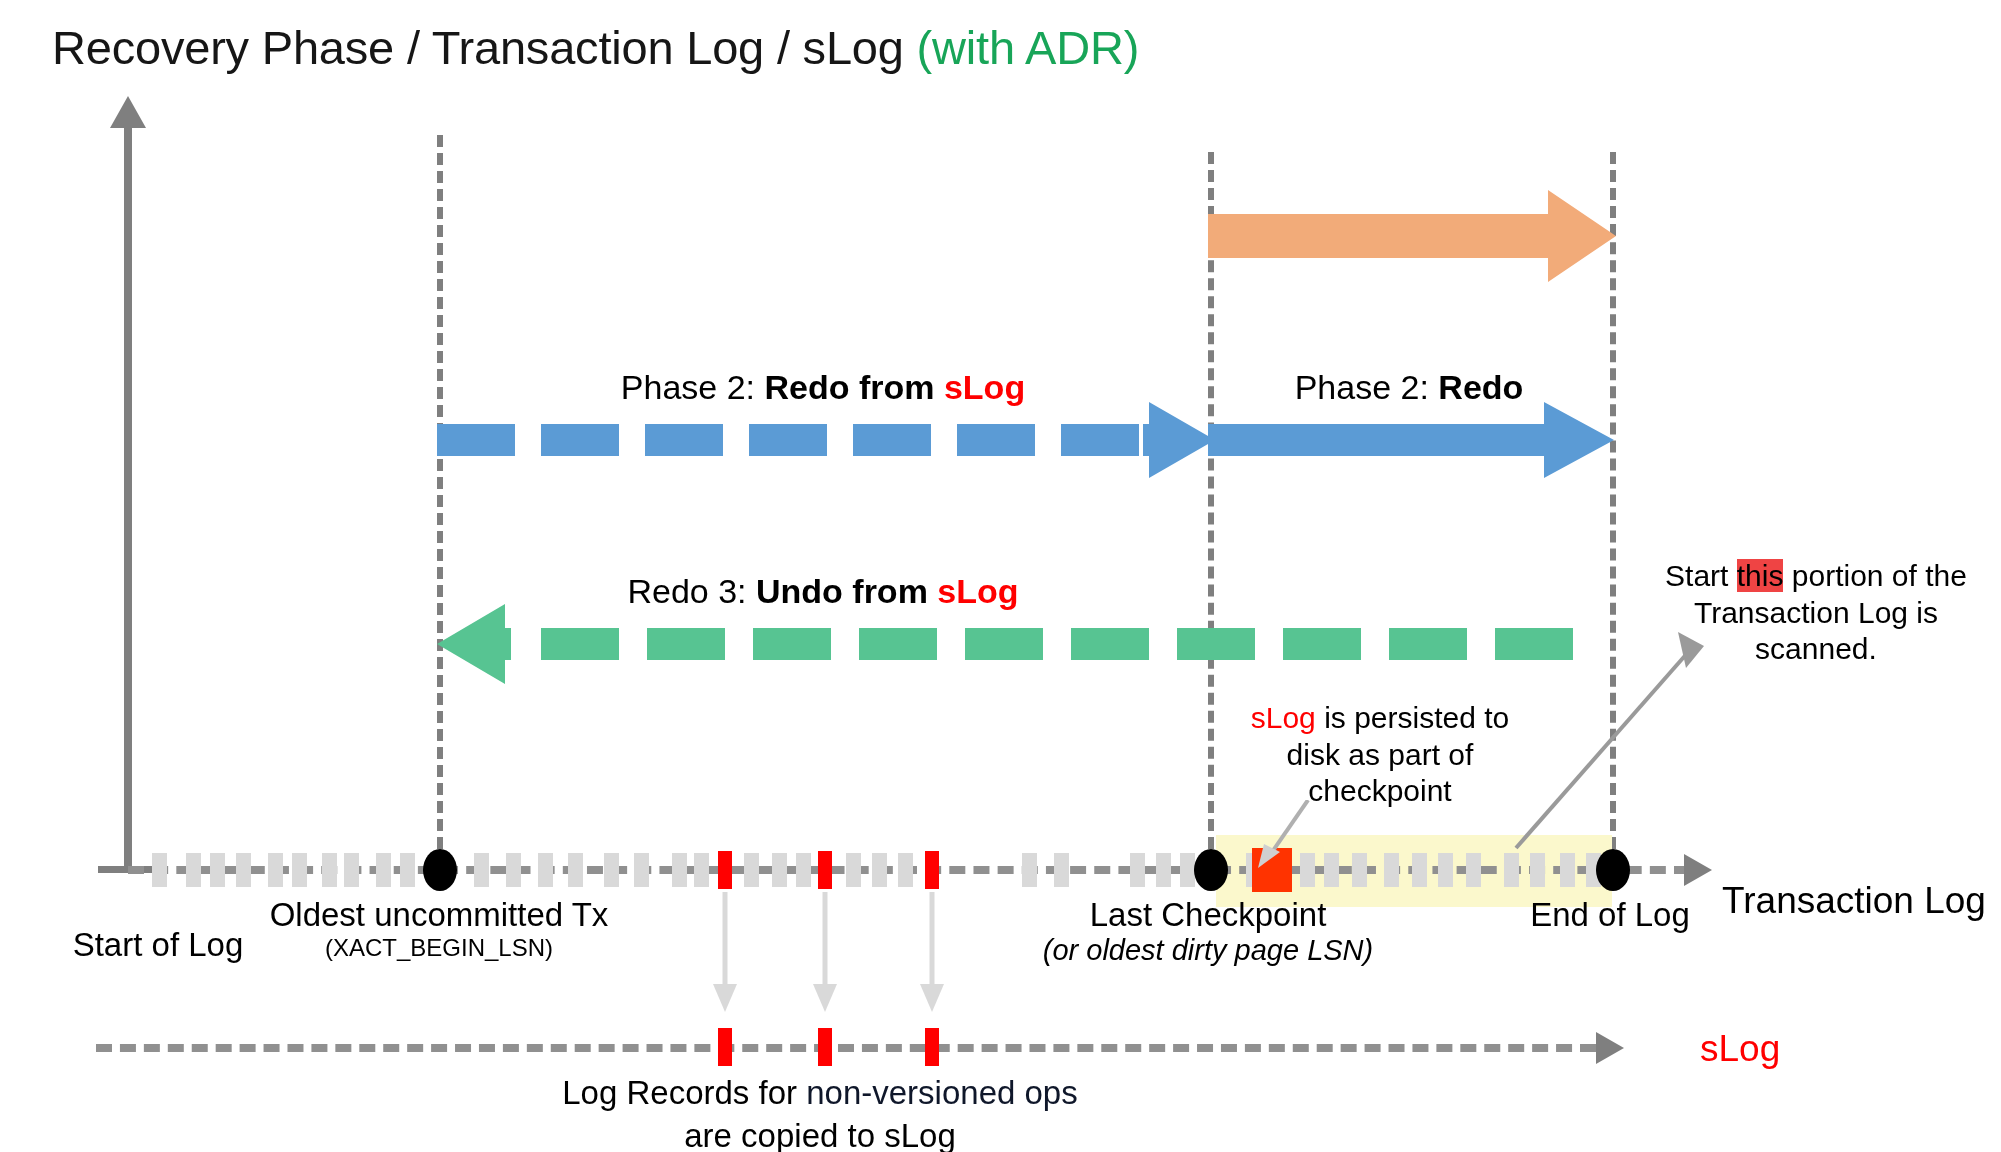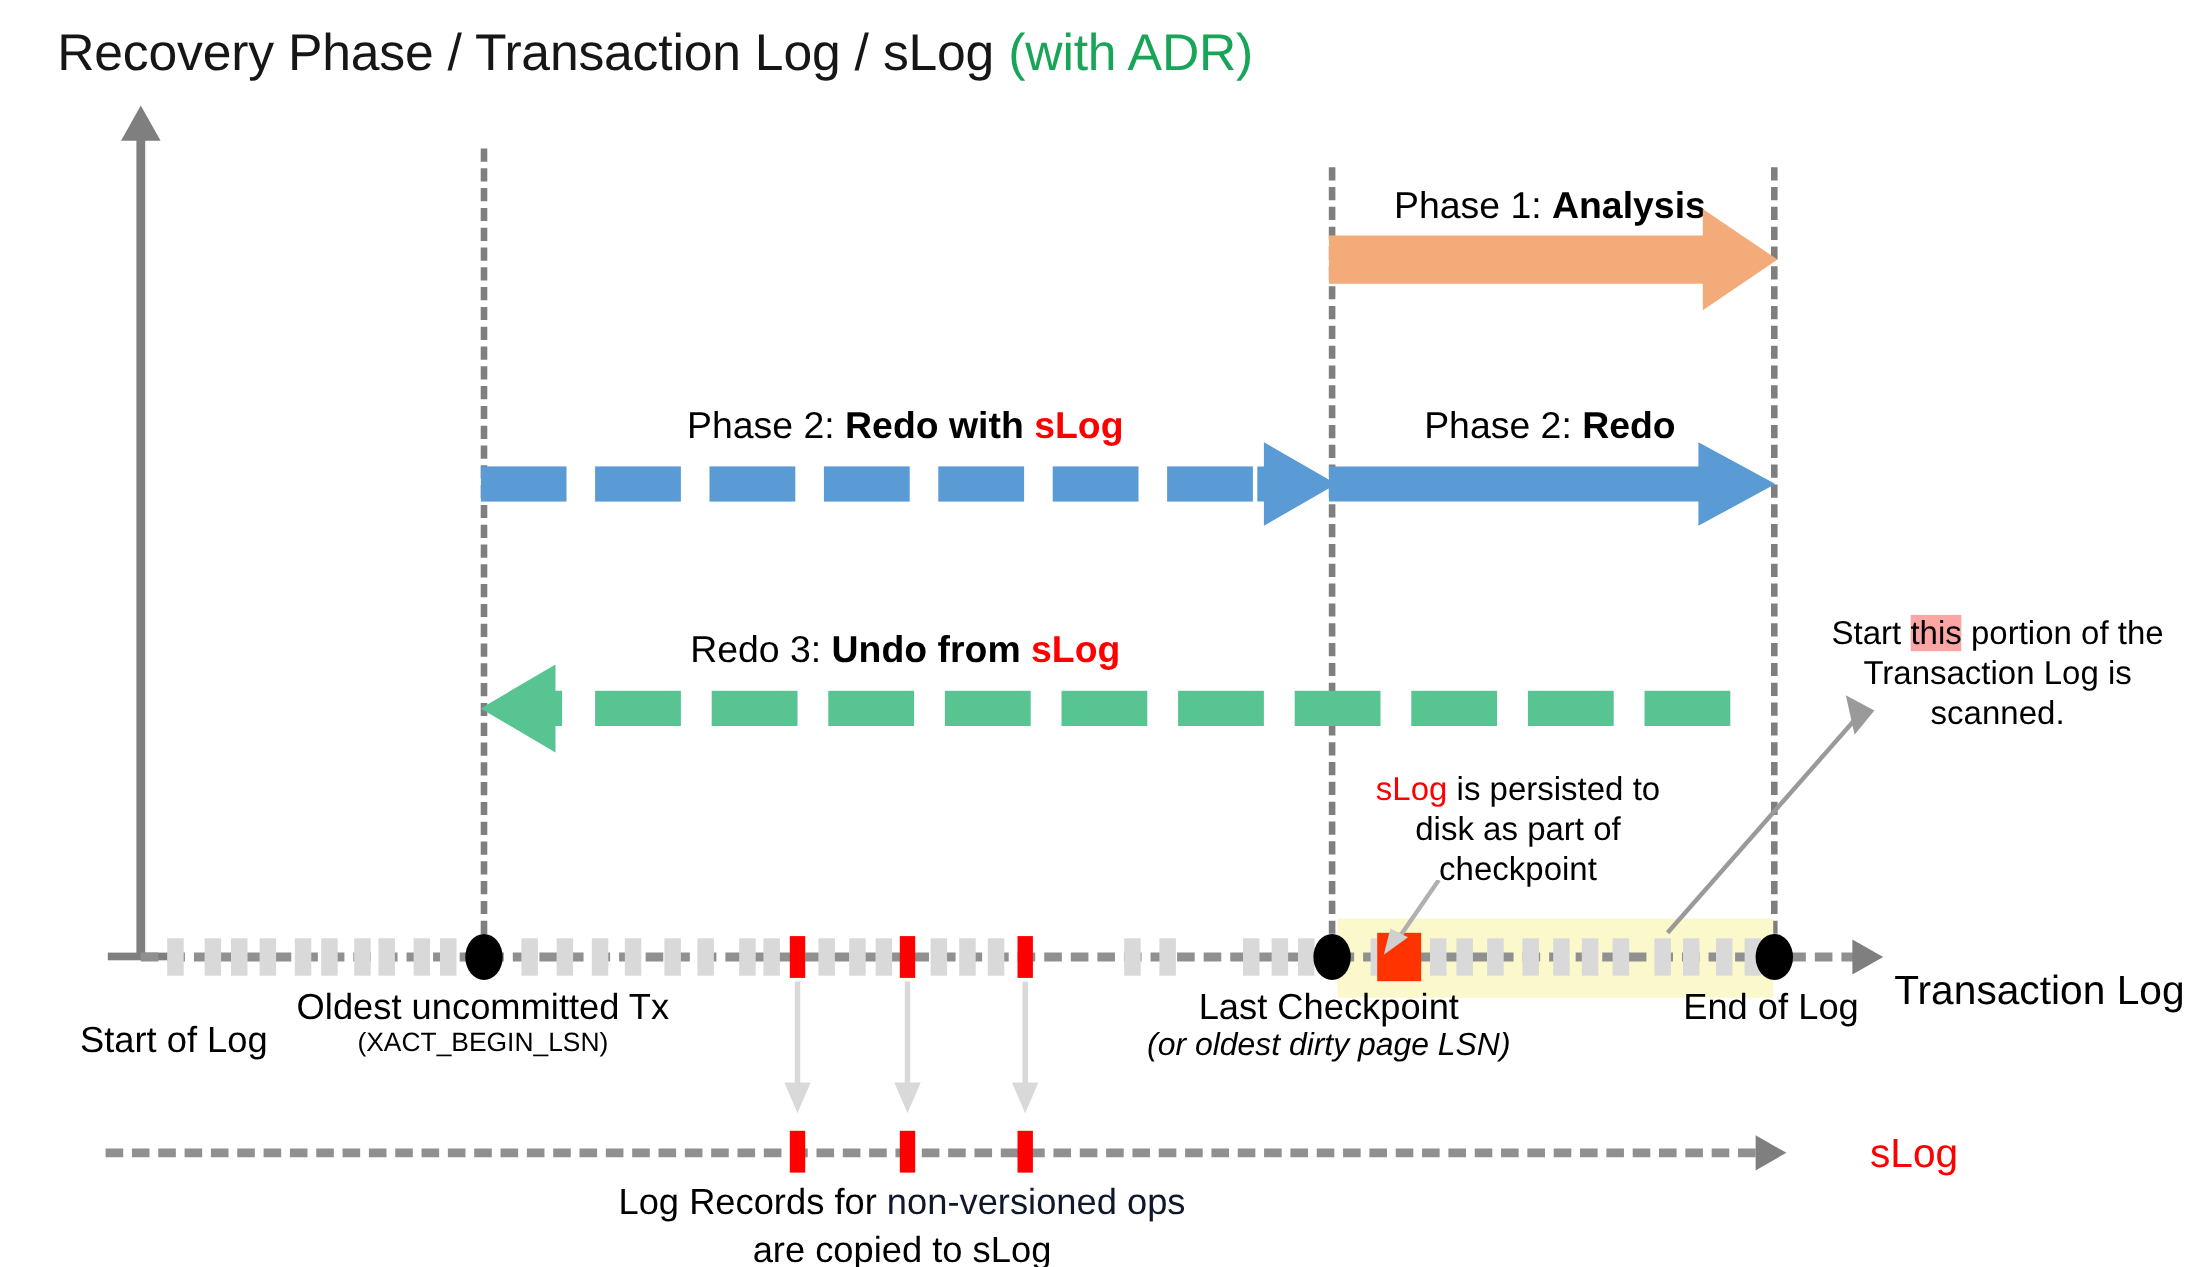--- a/index.html
+++ b/index.html
@@ -125,21 +125,21 @@
   .end-label.slog { color: #ff0000; }
 
   
   .note {
     font-size: 30px;
     text-align: center;
     line-height: 1.22;
     color: #000;
   }
   .note .slog { color: #ff0000; }
-  .note .hl { background: #fca5a5; }
+  .note .hl { background: #ef4444; }
   .note .nv { color: #0f172a; }
 
   
   .down-arrow svg { display: block; }
 </style>
 </head>
 <body>
 
 <div id="canvas">
 
@@ -148,31 +148,28 @@
   </div>
 
   <div class="abs vguide" style="left:437px; top:135px; height:732px;"></div>
   <div class="abs vguide" style="left:1208px; top:152px; height:715px;"></div>
   <div class="abs vguide" style="left:1610px; top:152px; height:715px;"></div>
 
   <div class="abs" id="axis-v"></div>
   <div class="abs" id="axis-v-head"></div>
   <div class="abs" id="axis-h-tick"></div>
 
-  <div class="abs phase-label" style="left:1208px; top:168px; width:402px;">
-    <span>Phase 1: </span><b>Analysis</b>
-  </div>
   <div class="arrow-wrap" style="left:1208px; top:188px;">
     <svg class="arrow-svg" width="410" height="96" viewBox="0 0 410 96">
       <path d="M0,26 L340,26 L340,2 L408,48 L340,94 L340,70 L0,70 Z" fill="#f2ab79"></path>
     </svg>
   </div>
 
   <div class="abs phase-label" style="left:437px; top:368px; width:772px;">
-    <span>Phase 2: </span><b>Redo with </b><b class="slog">sLog</b>
+    <span>Phase 2: </span><b>Redo from </b><b class="slog">sLog</b>
   </div>
   <div class="arrow-wrap" style="left:437px; top:400px;">
     <svg class="arrow-svg" width="780" height="80" viewBox="0 0 780 80">
       <g fill="#5b9bd5">
         <rect x="0" y="24" width="78" height="32"></rect>
         <rect x="104" y="24" width="78" height="32"></rect>
         <rect x="208" y="24" width="78" height="32"></rect>
         <rect x="312" y="24" width="78" height="32"></rect>
         <rect x="416" y="24" width="78" height="32"></rect>
         <rect x="520" y="24" width="78" height="32"></rect>

